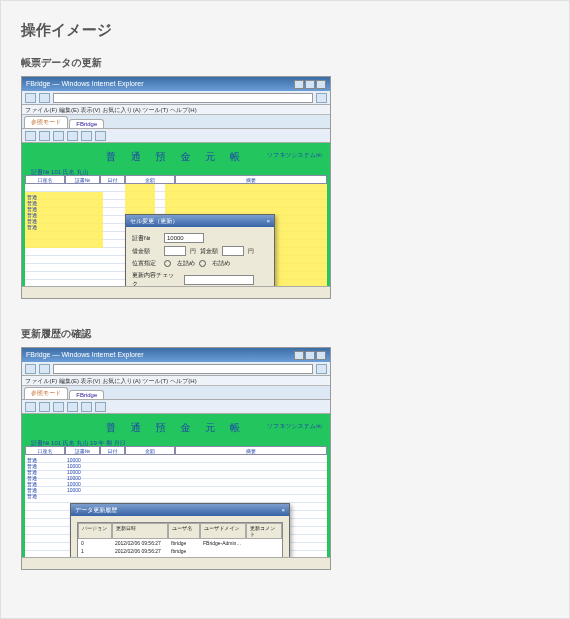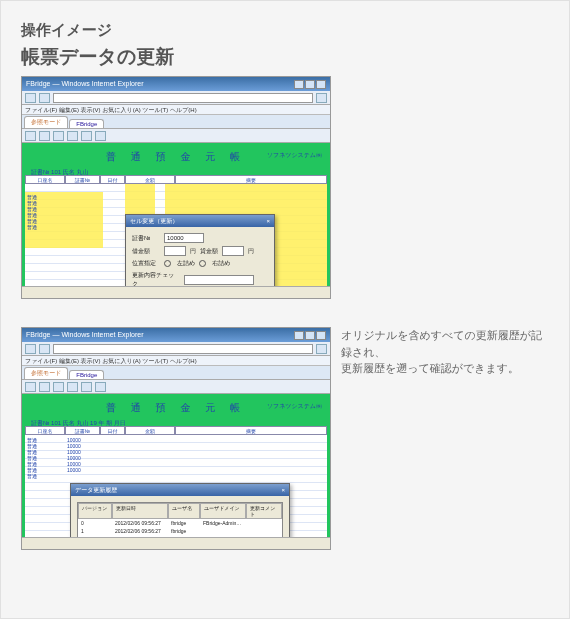--- a/index.html
+++ b/index.html
@@ -1,20 +1,20 @@
 <!DOCTYPE html>
 <html><head>
 <meta charset="utf-8">
 <style>
 *{box-sizing:border-box;margin:0;padding:0}
 body{font-family:"Hiragino Sans","Meiryo",sans-serif;background:#fff;width:570px}
 .container{background:#f5f5f5;border:1px solid #e0e0e0;padding:20px;width:570px;min-height:619px}
-.main-title{font-size:15px;font-weight:bold;color:#555;margin-bottom:4px}
+.main-title{font-size:15px;font-weight:bold;color:#555;margin-bottom:16px}
 .section{margin-bottom:28px}
-.section-title{font-size:19px;font-weight:bold;color:#555;margin-bottom:6px}
+.section-title{font-size:10px;font-weight:bold;color:#555;margin-bottom:6px}
 .section-body{display:flex;gap:10px;align-items:flex-start}
 .screenshot{width:310px;height:223px;background:#fff;border:1px solid #999;position:relative;overflow:hidden;flex-shrink:0;font-size:6px}
 .desc{font-size:11px;color:#666;line-height:1.5;flex:1}
 .win-title{height:14px;background:linear-gradient(#3b6ea5,#6b9dd8);color:#fff;font-size:7px;line-height:14px;padding:0 4px;display:flex;justify-content:space-between;align-items:center}
 .win-ctrl{display:flex;gap:1px}
 .win-ctrl span{width:10px;height:9px;background:#d4e4f7;border:1px solid #888;display:inline-block}
 .win-menu{height:10px;background:#eef3fa;border-bottom:1px solid #bbb;font-size:6px;padding:0 3px;line-height:10px;color:#333}
 .win-toolbar{height:14px;background:#e8eef7;border-bottom:1px solid #aaa;display:flex;align-items:center;padding:0 3px;gap:3px}
 .tb-btn{width:11px;height:10px;background:#d9e6f5;border:1px solid #8ab}
 .addr{flex:1;height:10px;background:#fff;border:1px solid #999;font-size:6px;line-height:8px;padding:0 2px;color:#333}
@@ -139,20 +139,21 @@
               </div>
             </div>
           </div>
         </div>
         <div class="status"></div>
       </div>
     </div>
   </div>
 
   <div class="section">
+    <h3 class="section-title">更新履歴の確認</h3>
     <div class="section-body">
       <div class="screenshot">
         <div class="win-title">
           <span>FBridge — Windows Internet Explorer</span>
           <span class="win-ctrl">
               <span></span>
               <span></span>
               <span></span>
             </span>
         </div>
@@ -219,17 +220,15 @@
                     <div style="height:26px"></div>
                   </div>
 
                 </div>
               </div>
             </div>
           </div>
         </div>
         <div class="status"></div>
       </div>
-      <div class="desc" style="white-space:pre-line">オリジナルを含めすべての更新履歴が記録され、
-更新履歴を遡って確認ができます。</div>
     </div>
   </div>
 </div>
 
 </body></html>

